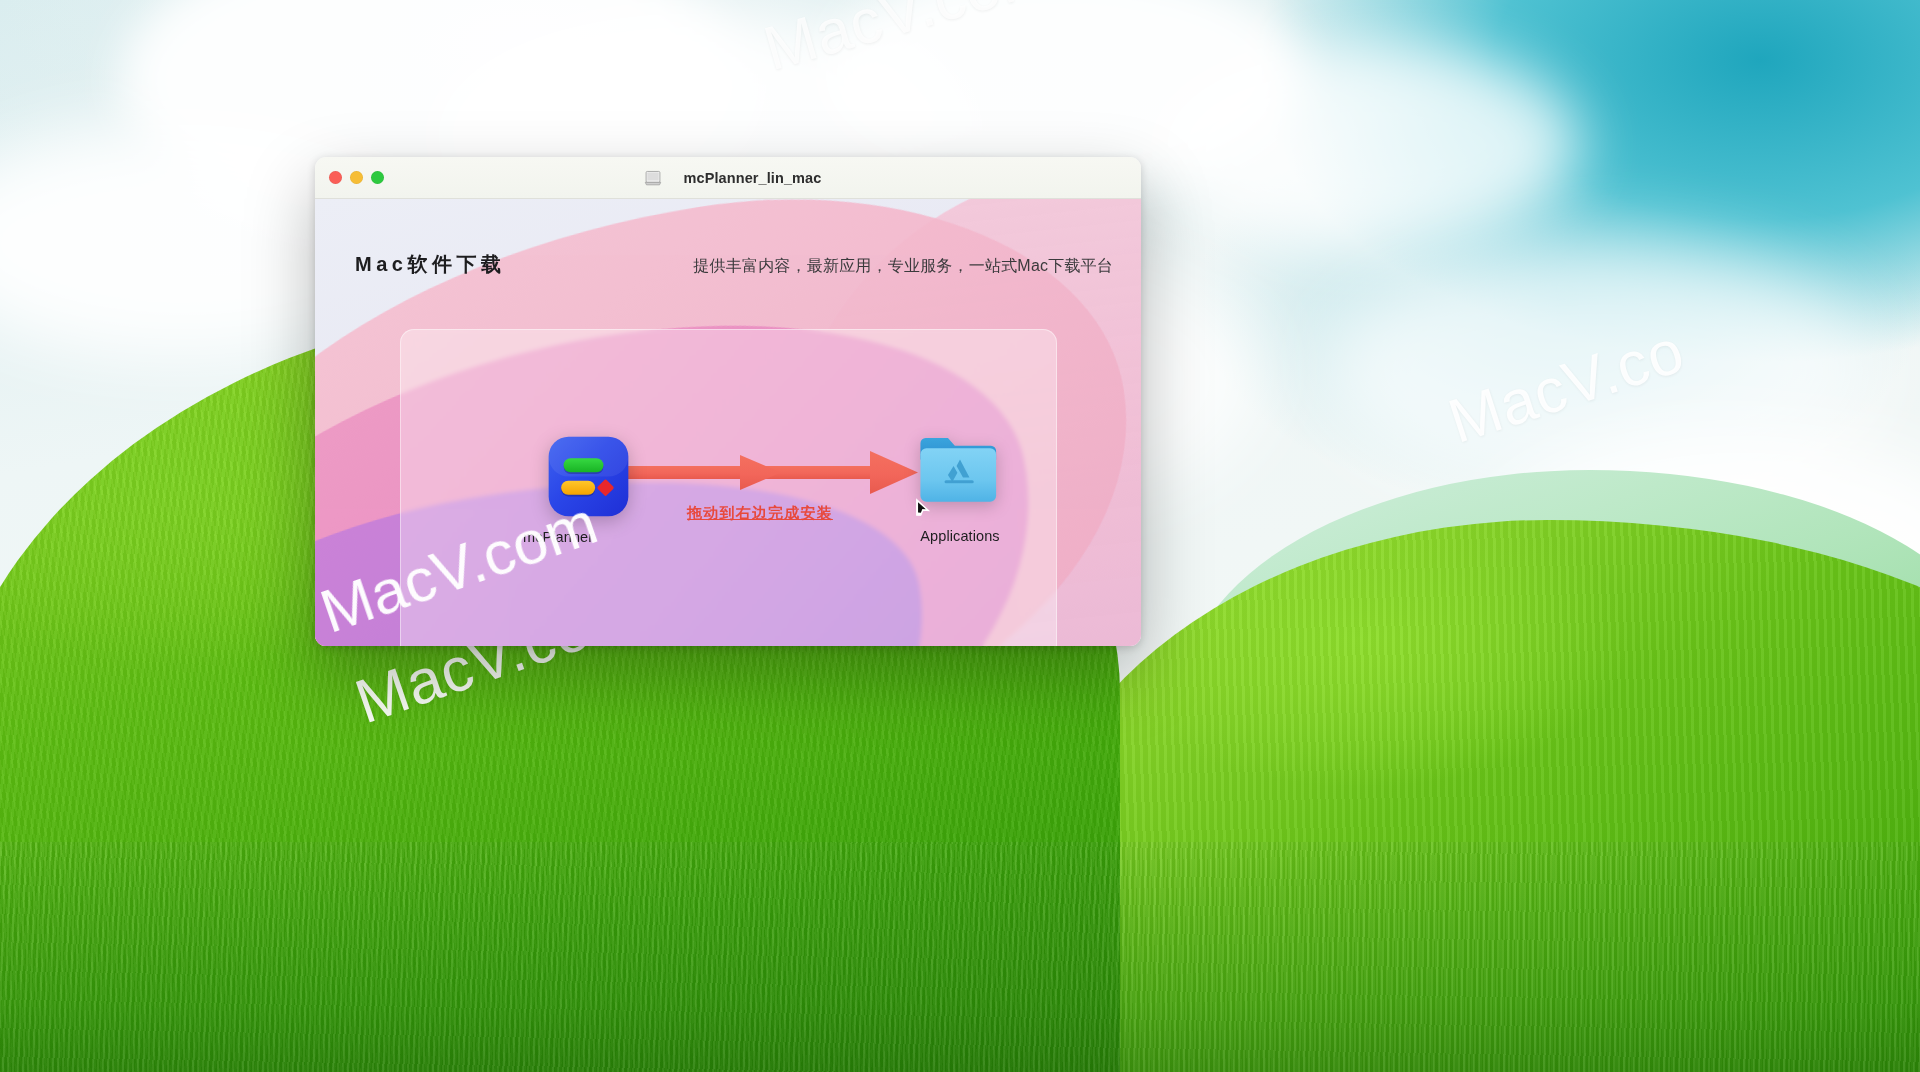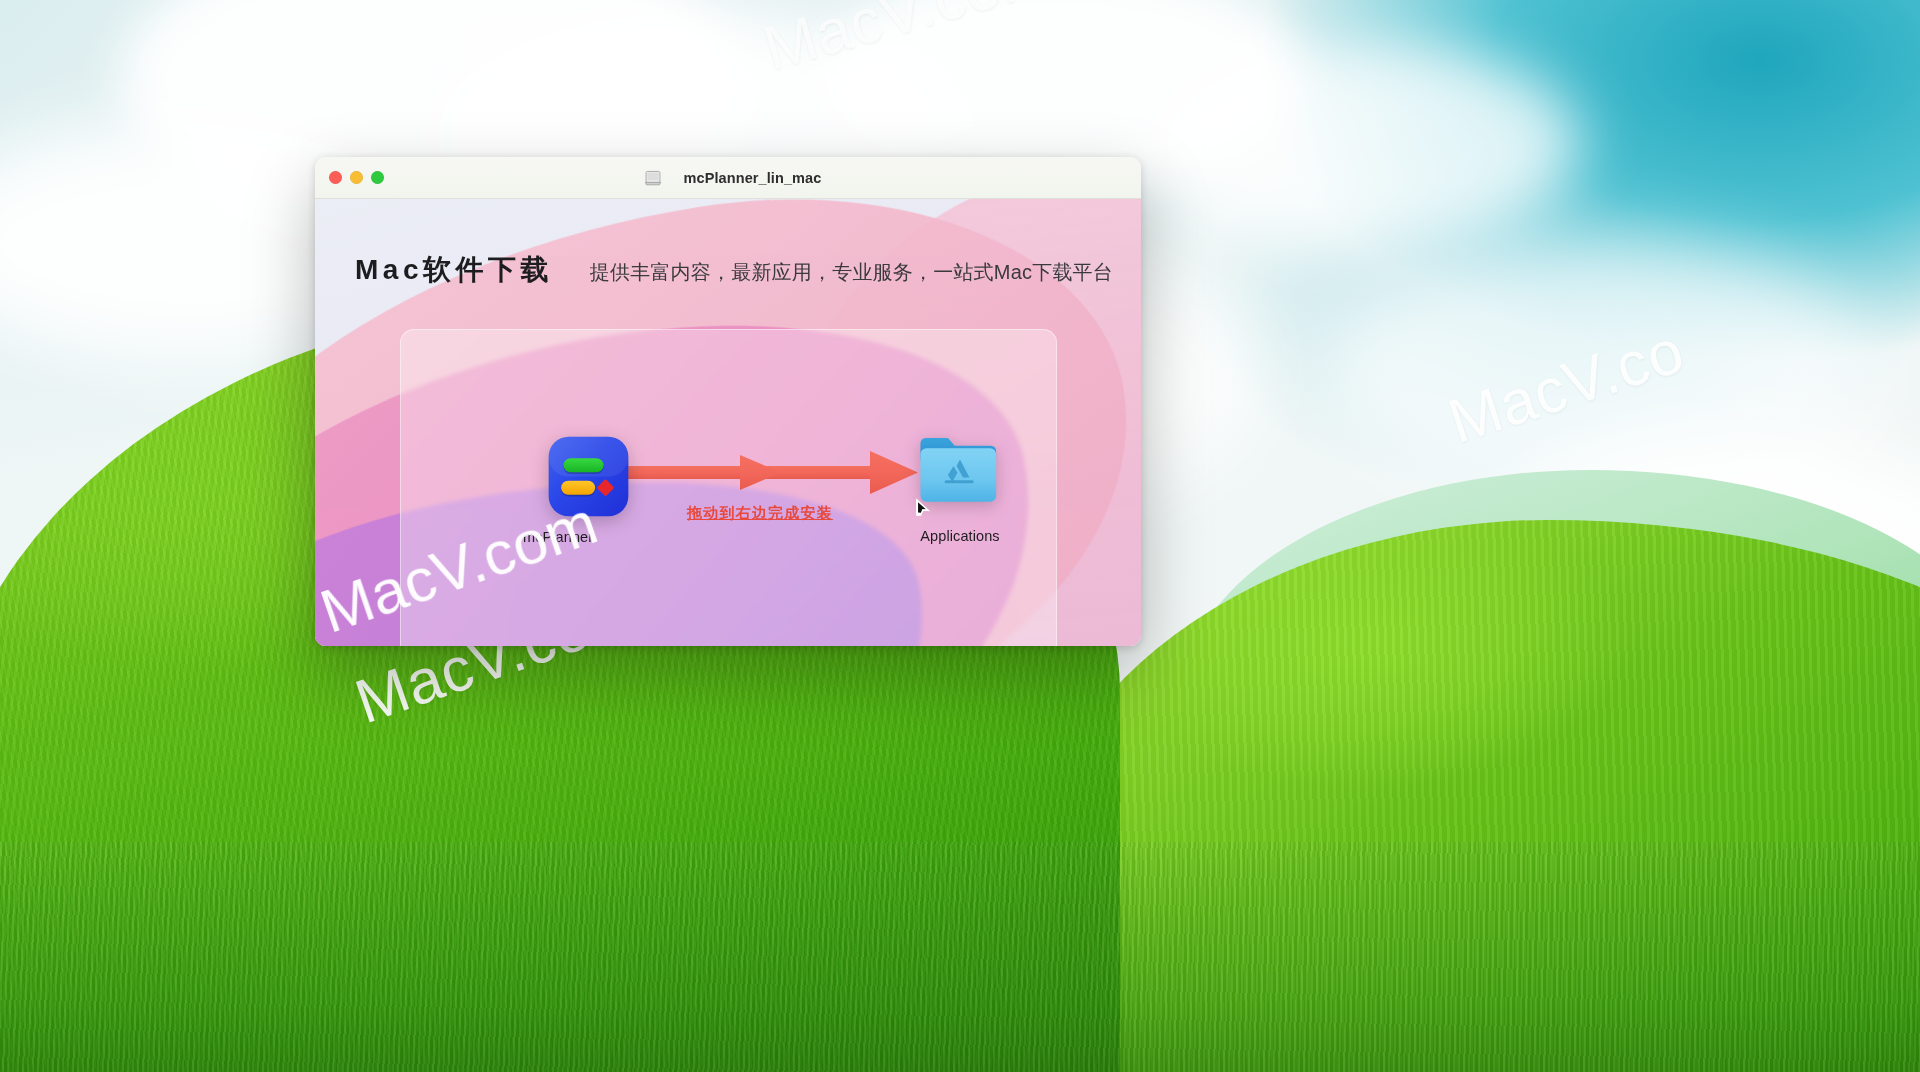--- a/index.html
+++ b/index.html
@@ -215,29 +215,29 @@
   
   .header-row {
     position: absolute;
     left: 0; right: 0;
     top: 52px;
     display: flex;
     align-items: baseline;
     padding: 0 28px 0 40px;
   }
   .brand-title {
-    font-size: 28px;
+    font-size: 20px;
     font-weight: bold;
     color: #1d1d1f;
     letter-spacing: 4.5px;
     white-space: nowrap;
   }
   .brand-tagline {
     margin-left: auto;
-    font-size: 20px;
+    font-size: 16px;
     color: #3a3a3c;
     white-space: nowrap;
     letter-spacing: 0.2px;
   }
 
   
   .drop-panel {
     position: absolute;
     left: 85px;
     top: 130px;

